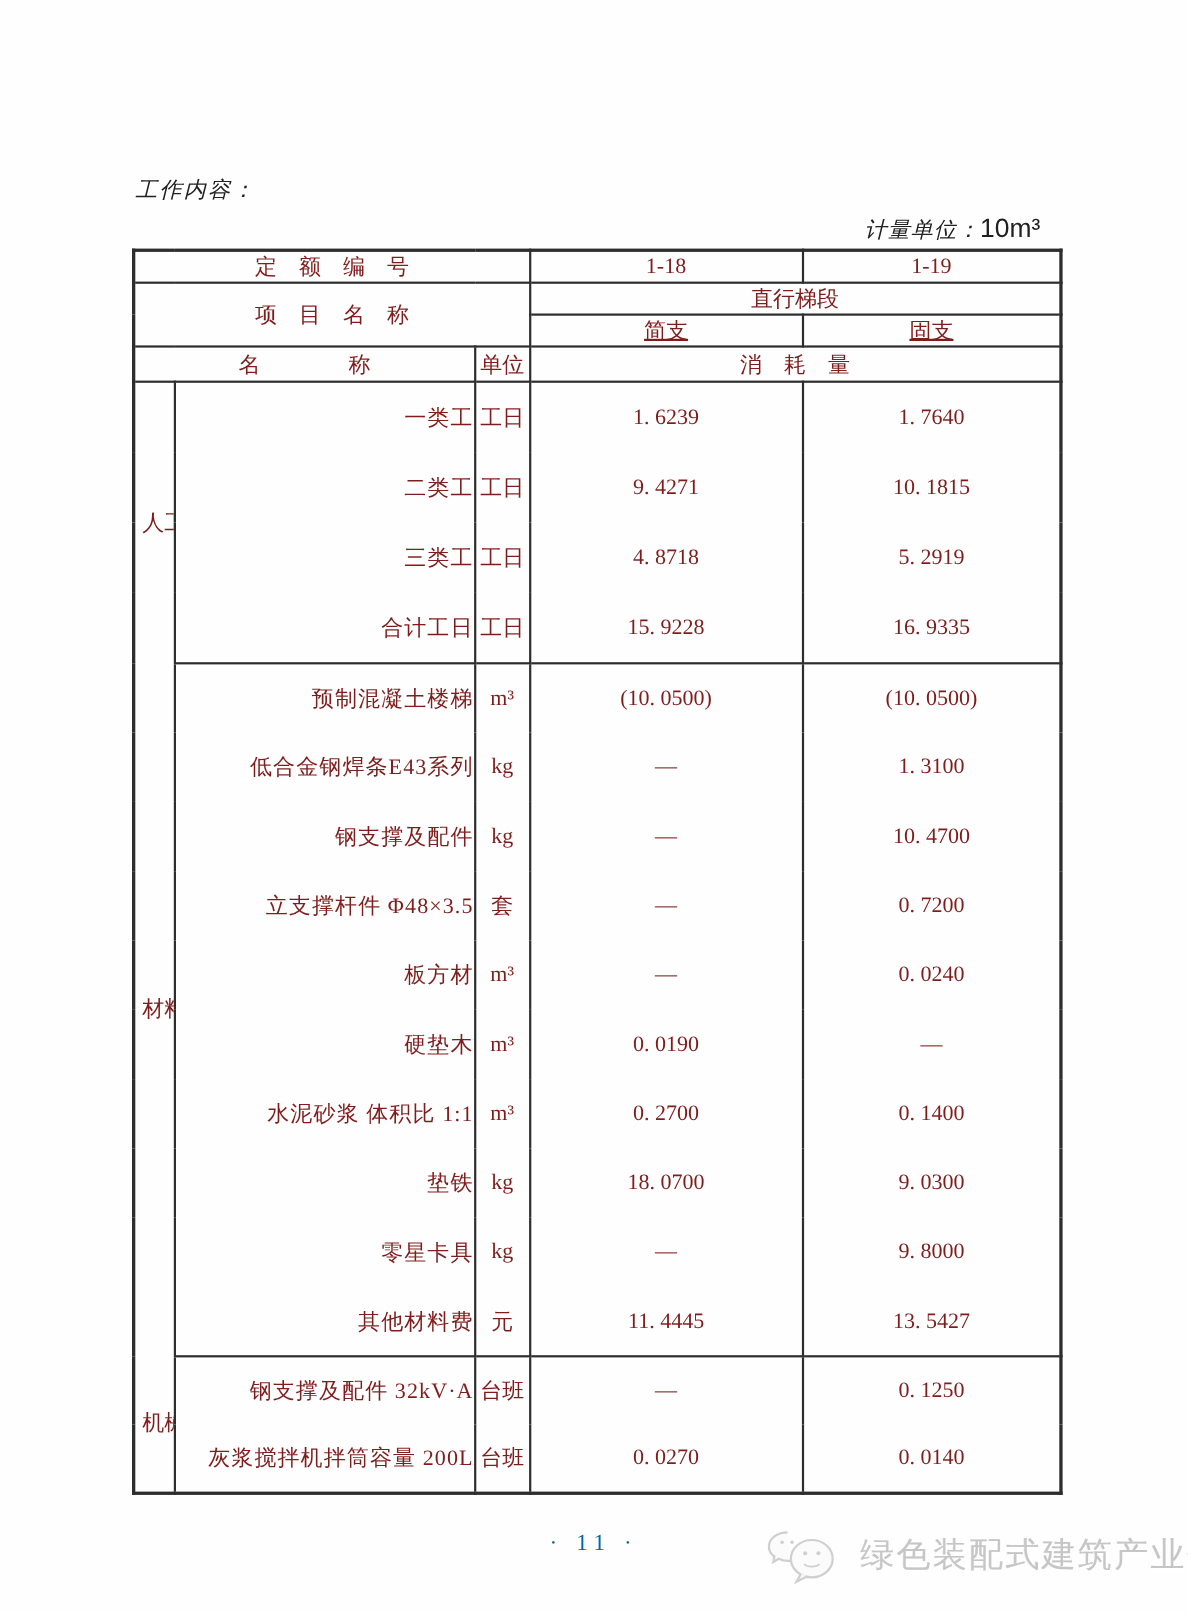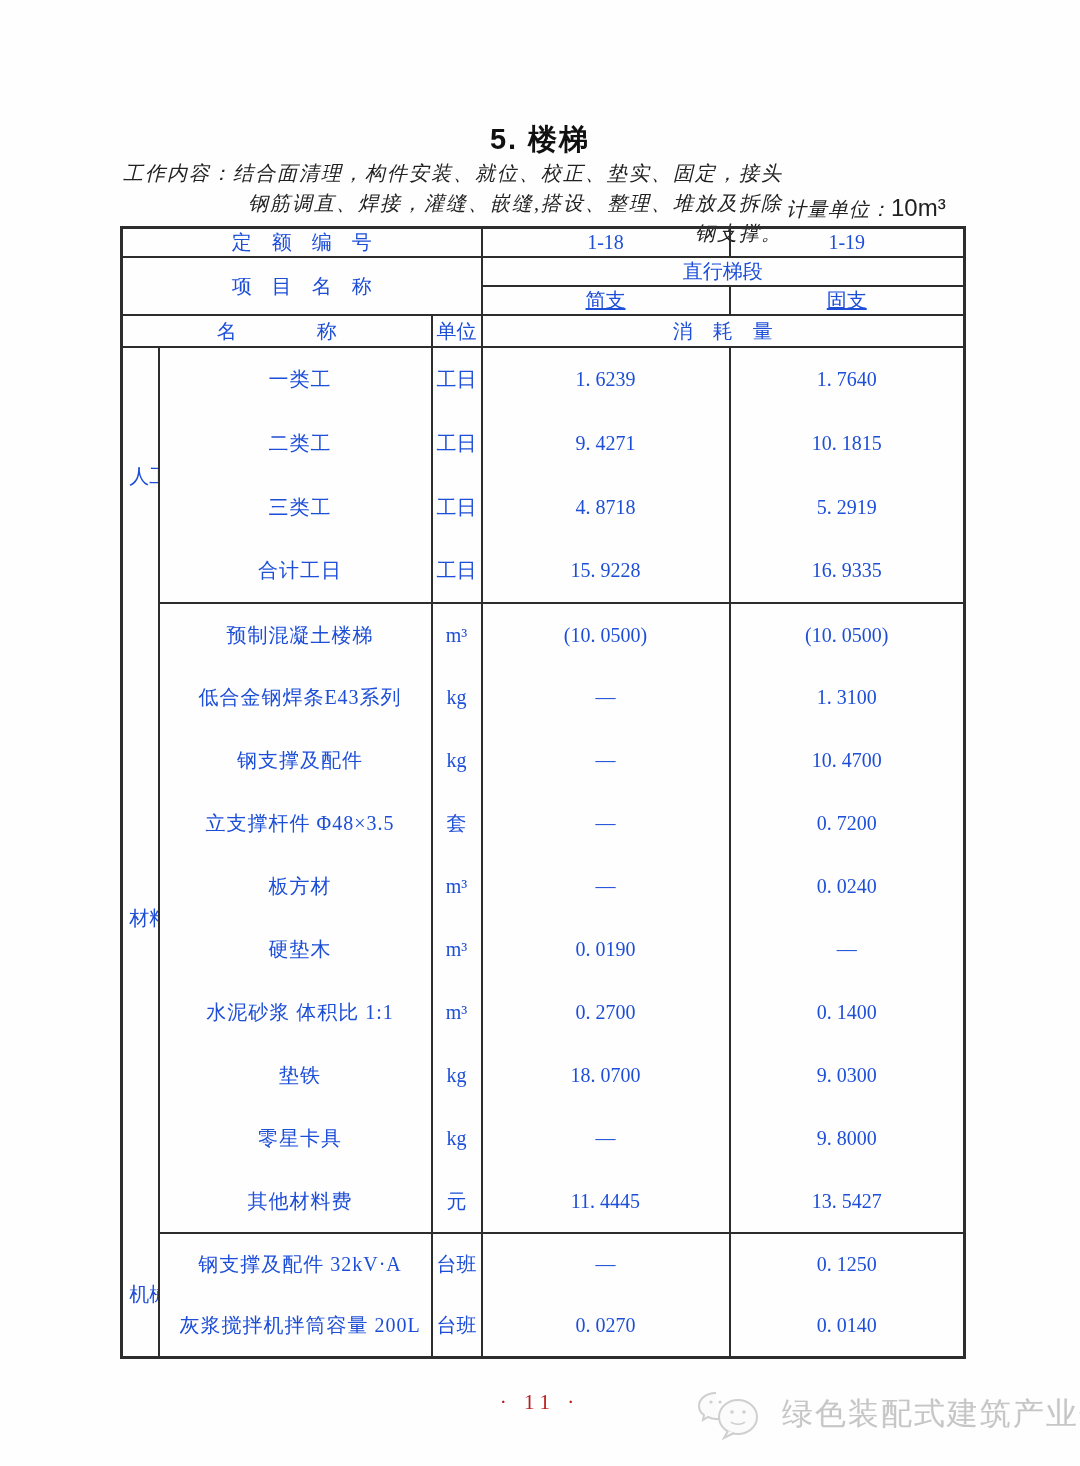--- a/index.html
+++ b/index.html
@@ -32,78 +32,72 @@
   .measure{
     position:absolute;top:194px;left:786px;font-size:20px;font-style:italic;letter-spacing:1px;
   }
   .measure .mval{
     font-style:normal;font-family:"Liberation Sans", sans-serif;font-size:24px;letter-spacing:0;
   }
 
   table.quota{
     position:absolute;left:120px;top:226px;width:843px;
     border-collapse:collapse;table-layout:fixed;
-    font-size:20px;color:#1d4ed8;
+    font-size:20px;color:#7f1d1d;
     border:3px solid var(--bd);
   }
   .quota td{
     border-left:2px solid var(--bd);border-right:2px solid var(--bd);
     padding:0;text-align:center;vertical-align:middle;
     overflow:hidden;white-space:nowrap;
   }
   .quota tr.hr td{border-bottom:2px solid var(--bd);}
   .quota tr.hr4 td{border-bottom:2.5px solid var(--bd);}
-  .quota td.name{text-align:center;padding-left:10px;letter-spacing:1px;}
+  .quota td.name{text-align:right;padding-left:10px;letter-spacing:1px;}
   .quota td.send{border-bottom:2.5px solid var(--bd);}
   .quota tr.lab{height:64px;}
   .quota tr.mat{height:63px;}
   .quota tr.mac{height:62px;}
   .quota tr.r1{height:23px;}
   .quota tr.r2{height:27px;}
   .quota tr.r3{height:26px;text-decoration:underline;}
   .quota tr.r4{height:32px;}
 
   .catv{
     width:22px;margin:0 auto;word-break:break-all;text-align:center;
     letter-spacing:0;
   }
   .sec0 .catv{line-height:78px;}
   .sec1 .catv{line-height:190px;}
   .sec2 .catv{line-height:40px;}
 
   .pagenum{
     position:absolute;top:1390px;left:0;width:1080px;text-align:center;
-    font-size:21px;letter-spacing:6px;color:#b91c1c;
+    font-size:21px;letter-spacing:6px;color:#0369a1;
   }
 
   .watermark{
     position:absolute;top:1385px;left:694px;display:flex;align-items:center;
     color:var(--wm);
   }
   .wm-logo{width:82px;height:58px;flex:0 0 auto;}
   .wm-text{
     font-size:31px;letter-spacing:2px;white-space:nowrap;margin-left:6px;
     color:#c6c6c6;text-shadow:1px 1px 0 #ffffff, -0.5px -0.5px 0 #e9e9e9;
     font-family:"Liberation Serif", serif;
   }
 </style>
 </head>
 <body>
 
 <div class="page">
 
-  <div class="title">5. 楼梯</div>
 
   <div class="work">
     <div class="label">工作内容：</div>
-    <div class="lines">
-      <div>结合面清理，构件安装、就位、校正、垫实、固定，接头</div>
-      <div>钢筋调直、焊接，灌缝、嵌缝,搭设、整理、堆放及拆除</div>
-      <div>钢支撑。</div>
-    </div>
   </div>
 
   <div class="measure"><span>计量单位：</span><span class="mval">10m³</span></div>
 
   <table class="quota">
     <colgroup>
       <col style="width:37px">
         <col style="width:273px">
         <col style="width:50px">
         <col style="width:248px">

